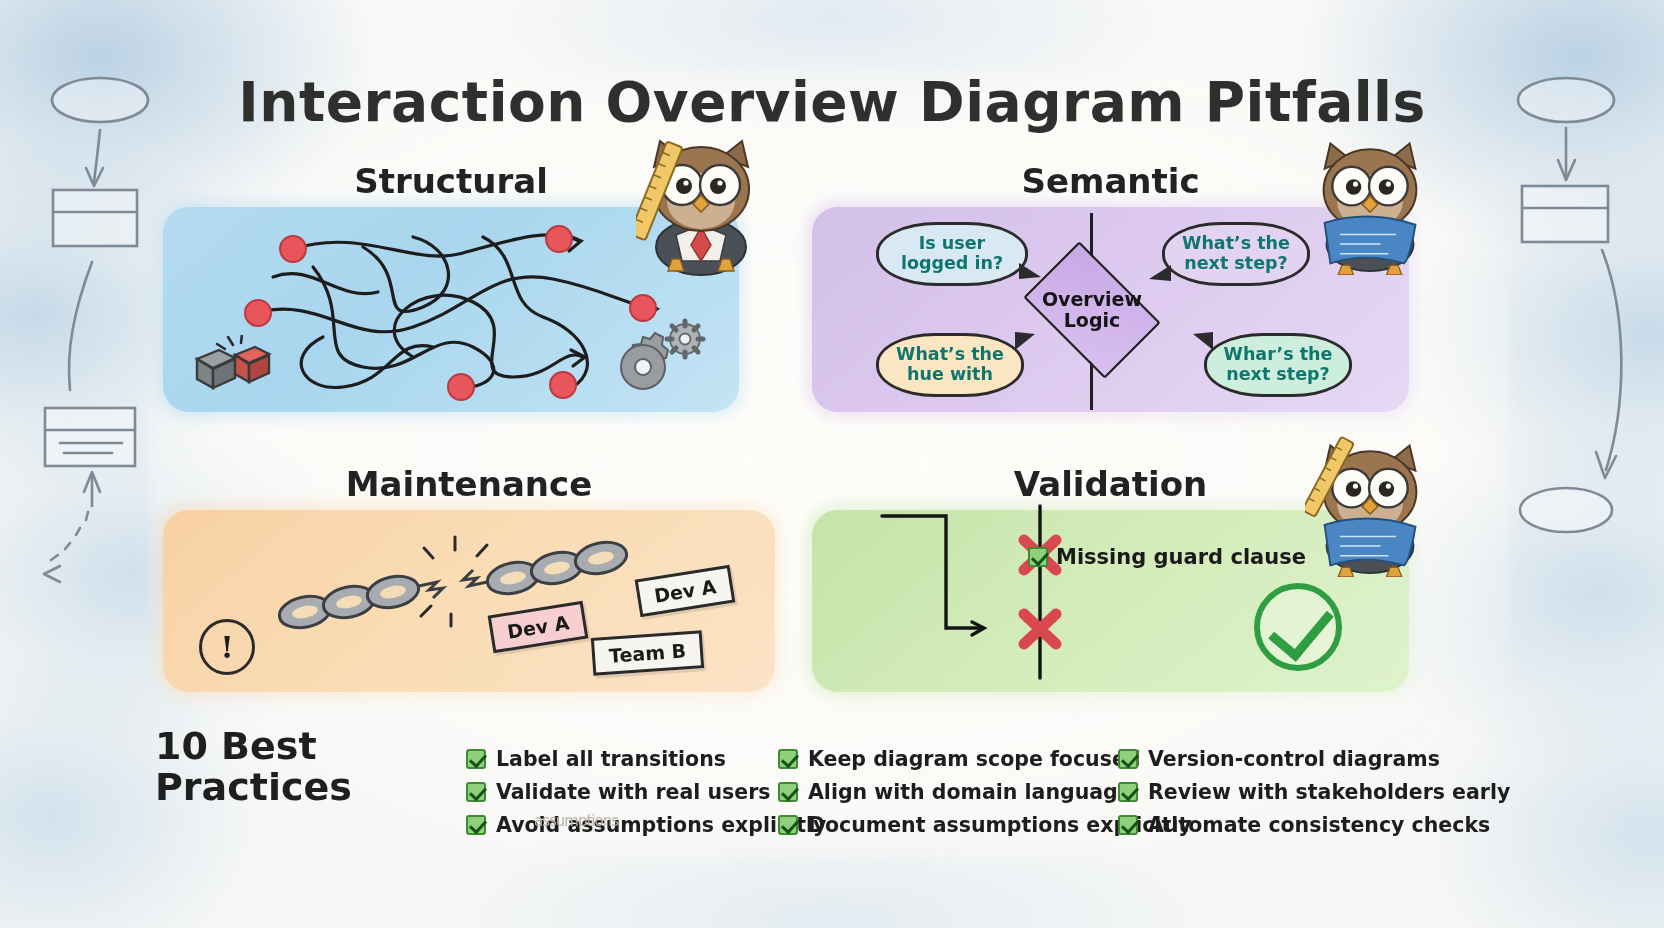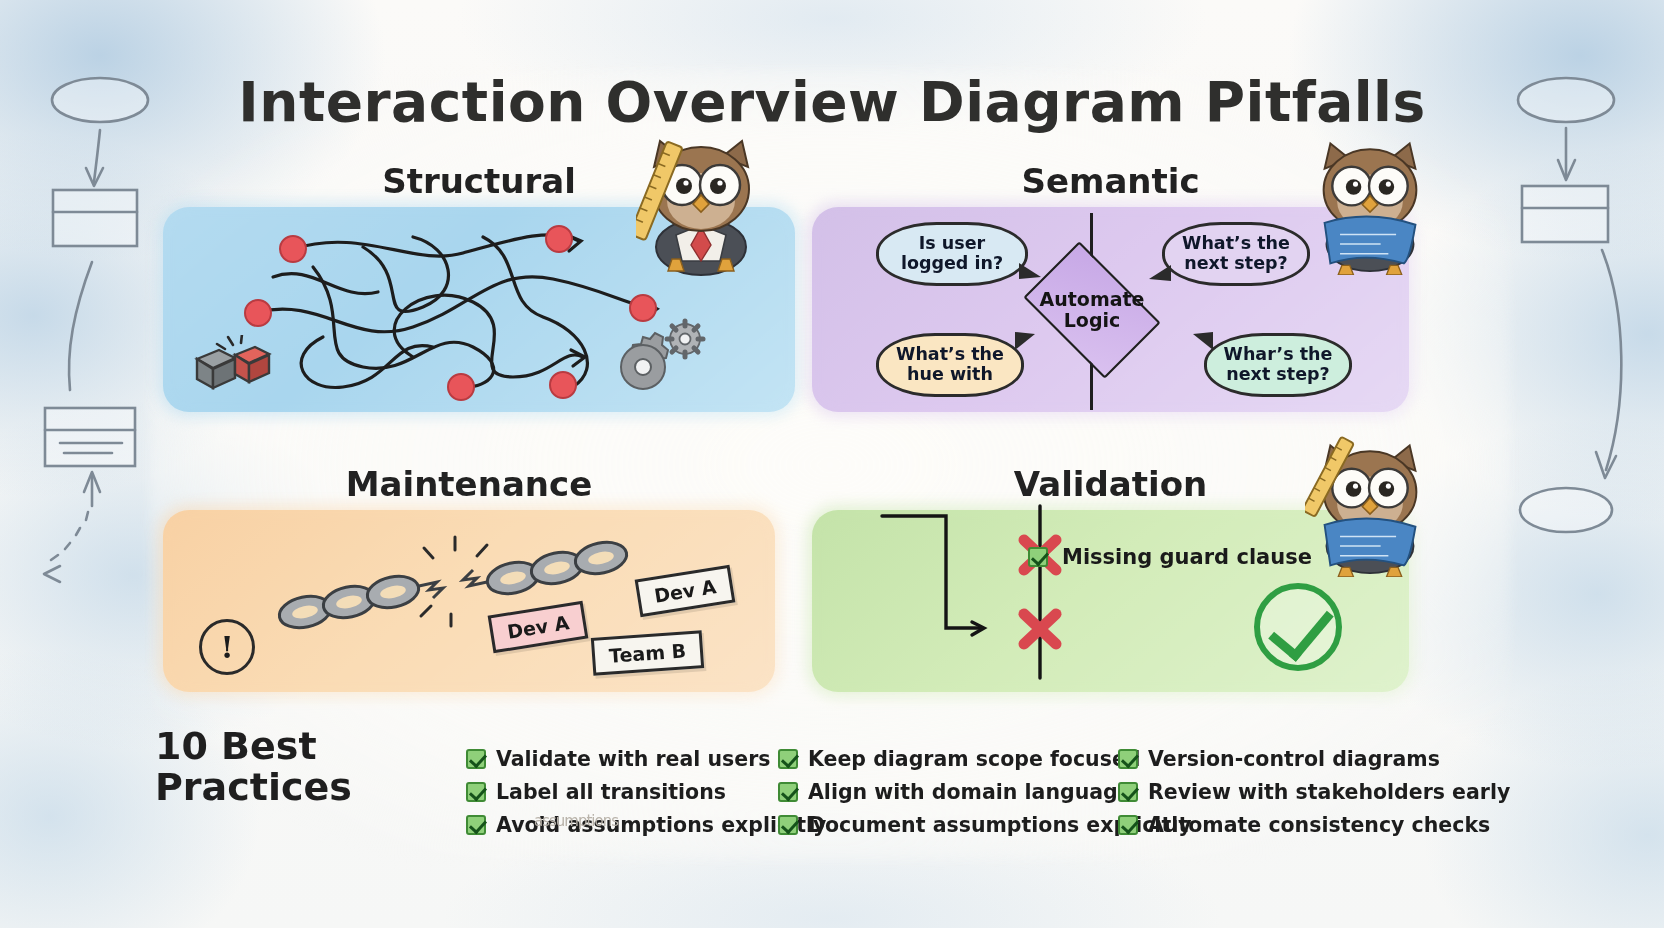--- a/index.html
+++ b/index.html
@@ -66,21 +66,21 @@
   }
   .panel-title {
     position: absolute;
     top: -46px; left: 0; width: 100%;
     text-align: center;
     font-weight: 700;
     font-size: 34px;
     color: #222;
   }
   #panel-structural {
-    left: 163px; top: 207px; width: 632px; height: 205px;
+    left: 163px; top: 207px; width: 576px; height: 205px;
     background: linear-gradient(140deg, #b4dbf0 0%, #a9d6ee 40%, #c3e4f4 100%);
   }
   #panel-semantic {
     left: 812px; top: 207px; width: 597px; height: 205px;
     background: linear-gradient(140deg, #d3c0e8 0%, #ddc9ef 45%, #e6d9f4 100%);
   }
   #panel-maintenance {
     left: 163px; top: 510px; width: 612px; height: 182px;
     background: linear-gradient(140deg, #f8d1a4 0%, #fadcb5 45%, #fbe3c6 100%);
   }
@@ -95,21 +95,21 @@
 
   
   .bubble {
     position: absolute;
     border: 3px solid #2b2b2b;
     border-radius: 40% 40% 40% 40% / 48% 48% 48% 48%;
     text-align: center;
     font-weight: 700;
     font-size: 17.5px;
     line-height: 1.12;
-    color: #0f172a;
+    color: #0f766e;
     display: flex; align-items: center; justify-content: center;
     padding: 6px 10px;
   }
   .bubble .tail {
     position: absolute;
     width: 0; height: 0;
   }
   #bubble-q1 { left: 876px; top: 222px; width: 152px; height: 64px; background: #d8e9f3; }
   #bubble-q1 .tail {
     right: -16px; bottom: 4px;
@@ -170,21 +170,21 @@
     width: 56px; height: 56px; border-radius: 50%;
     border: 3px solid #2a2a2a;
     display: flex; align-items: center; justify-content: center;
     font-weight: 700; font-size: 30px; color: #1c1c1c;
     font-family: "DejaVu Serif", serif;
   }
 
   
   .vlist { position: absolute; left: 1028px; top: 545px; }
   .vitem {
-    display: flex; align-items: center; gap: 14px;
+    display: flex; align-items: center; gap: 8px;
     font-weight: 700; font-size: 21px; color: #1a1a1a;
     margin-bottom: 12px;
   }
   .chk {
     width: 20px; height: 20px; flex: 0 0 20px;
     background: #8fd07a;
     border: 2px solid #3f8b35;
     border-radius: 3px;
     position: relative;
   }
@@ -386,21 +386,21 @@
   <div class="panel" id="panel-semantic">
     <div class="panel-title">Semantic</div>
   </div>
 
   <div class="dline" style="left:1090px; top:213px; height:48px;"></div>
   <div class="dline" style="left:1090px; top:358px; height:52px;"></div>
 
   <div id="decision-diamond">
     <div class="shape"></div>
     <div class="label">
-      <span>Automate</span>
+      <span>Overview</span>
       <span>Logic</span>
     </div>
   </div>
 
   <div class="bubble" id="bubble-q1">
     <div>
       <div>Is user</div>
       <div>logged in?</div>
     </div>
     <span class="tail"></span>
@@ -548,28 +548,28 @@
     <path d="M36 140 l-4 10 h16 l-4 -10 z" fill="#e0a23c" stroke="#8a5f1d" stroke-width="1.4"></path>
     <path d="M86 140 l-4 10 h16 l-4 -10 z" fill="#e0a23c" stroke="#8a5f1d" stroke-width="1.4"></path>
   </svg>
 
   <div class="footer-title">10 Best
 Practices</div>
 
   <div class="bp-col" id="bp-col-0">
     <div class="bp-item">
       <span class="chk"></span>
+      <span>Label all transitions</span>
+    </div>
+    <div class="bp-item">
+      <span class="chk"></span>
       <span>Validate with real users</span>
     </div>
     <div class="bp-item">
       <span class="chk"></span>
-      <span>Label all transitions</span>
-    </div>
-    <div class="bp-item">
-      <span class="chk"></span>
       <span>Avoid assumptions explicitly</span>
     </div>
   </div>
 
   <div class="bp-col" id="bp-col-1">
     <div class="bp-item">
       <span class="chk"></span>
       <span>Keep diagram scope focused</span>
     </div>
     <div class="bp-item">

